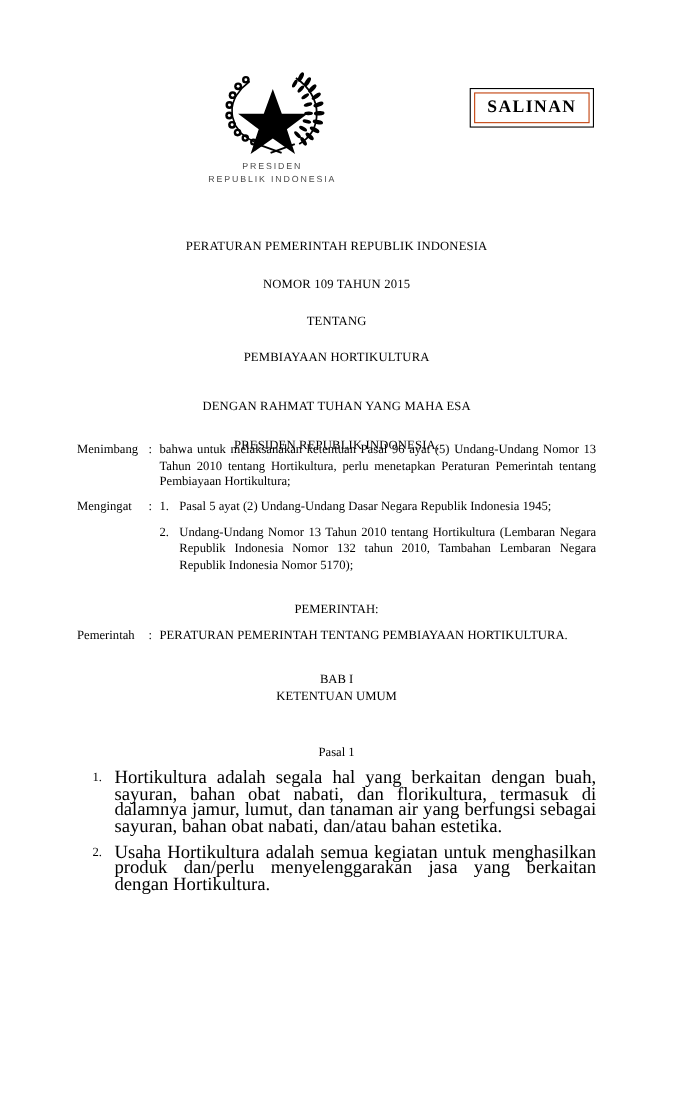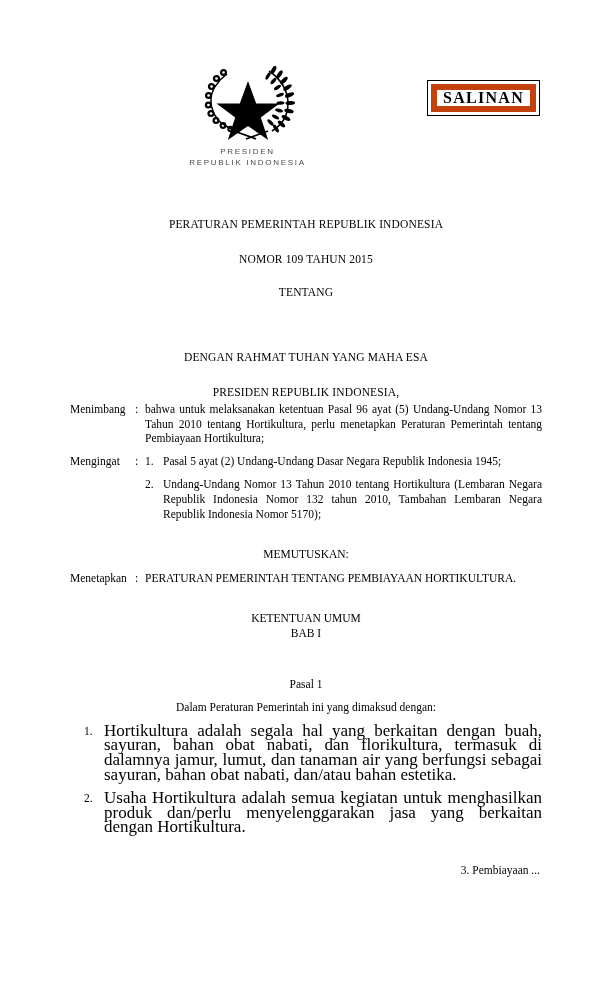--- a/index.html
+++ b/index.html
@@ -65,21 +65,21 @@
     border: 1px solid #000;
     box-sizing: border-box;
     background: #fff;
   }
   .salinan-inner {
     position: absolute;
     left: 3px;
     top: 3px;
     right: 3px;
     bottom: 3px;
-    border: 6px solid #c2410c;
+    border: 1px solid #c2410c;
     box-sizing: border-box;
     display: flex;
     align-items: center;
     justify-content: center;
   }
   .salinan-text {
     font-family: "Liberation Serif", serif;
     font-weight: bold;
     font-size: 16px;
     letter-spacing: 1.3px;
@@ -320,20 +320,21 @@
     </div>
   </div>
 
   <div class="titles">
     <div class="title-line">PERATURAN PEMERINTAH REPUBLIK INDONESIA</div>
     <div class="gap-22"></div>
     <div class="title-line">NOMOR 109 TAHUN 2015</div>
     <div class="gap-20"></div>
     <div class="title-line">TENTANG</div>
     <div class="gap-20"></div>
+    <div class="title-line">PEMBIAYAAN HORTIKULTURA</div>
     <div class="gap-32"></div>
     <div class="title-line">DENGAN RAHMAT TUHAN YANG MAHA ESA</div>
     <div class="gap-22"></div>
     <div class="title-line">PRESIDEN REPUBLIK INDONESIA,</div>
   </div>
 
   <div class="body-area">
 
     <div class="row">
       <div class="row-label">Menimbang</div>
@@ -351,46 +352,44 @@
             <span class="num-text">Pasal 5 ayat (2) Undang-Undang Dasar Negara Republik Indonesia 1945;</span>
           </li>
           <li>
             <span class="num-marker">2.</span>
             <span class="num-text">Undang-Undang Nomor 13 Tahun 2010 tentang Hortikultura (Lembaran Negara Republik Indonesia Nomor 132 tahun 2010, Tambahan Lembaran Negara Republik Indonesia Nomor 5170);</span>
           </li>
         </ul>
       </div>
     </div>
 
-    <div class="memutuskan">MEMUTUSKAN:</div>
+    <div class="memutuskan">PEMERINTAH:</div>
 
     <div class="row">
-      <div class="row-label">Menetapkan</div>
+      <div class="row-label">Pemerintah</div>
       <div class="row-colon">:</div>
       <div class="row-content">PERATURAN PEMERINTAH TENTANG PEMBIAYAAN HORTIKULTURA.</div>
     </div>
 
     <div class="bab-block">
+      <div class="bab-line">BAB I</div>
       <div class="bab-line">KETENTUAN UMUM</div>
-      <div class="bab-line">BAB I</div>
     </div>
 
     <div class="pasal-block">
       <div class="pasal-line">Pasal 1</div>
     </div>
 
-    <div class="intro-line">Dalam Peraturan Pemerintah ini yang dimaksud dengan:</div>
 
     <ul class="defs">
       <li>
         <span class="def-marker">1.</span>
         <span class="def-text">Hortikultura adalah segala hal yang berkaitan dengan buah, sayuran, bahan obat nabati, dan florikultura, termasuk di dalamnya jamur, lumut, dan tanaman air yang berfungsi sebagai sayuran, bahan obat nabati, dan/atau bahan estetika.</span>
       </li>
       <li>
         <span class="def-marker">2.</span>
         <span class="def-text">Usaha Hortikultura adalah semua kegiatan untuk menghasilkan produk dan/perlu menyelenggarakan jasa yang berkaitan dengan Hortikultura.</span>
       </li>
     </ul>
 
-    <div class="catchword">3.  Pembiayaan ...</div>
   </div>
 
 </div>
 
 </body></html>

